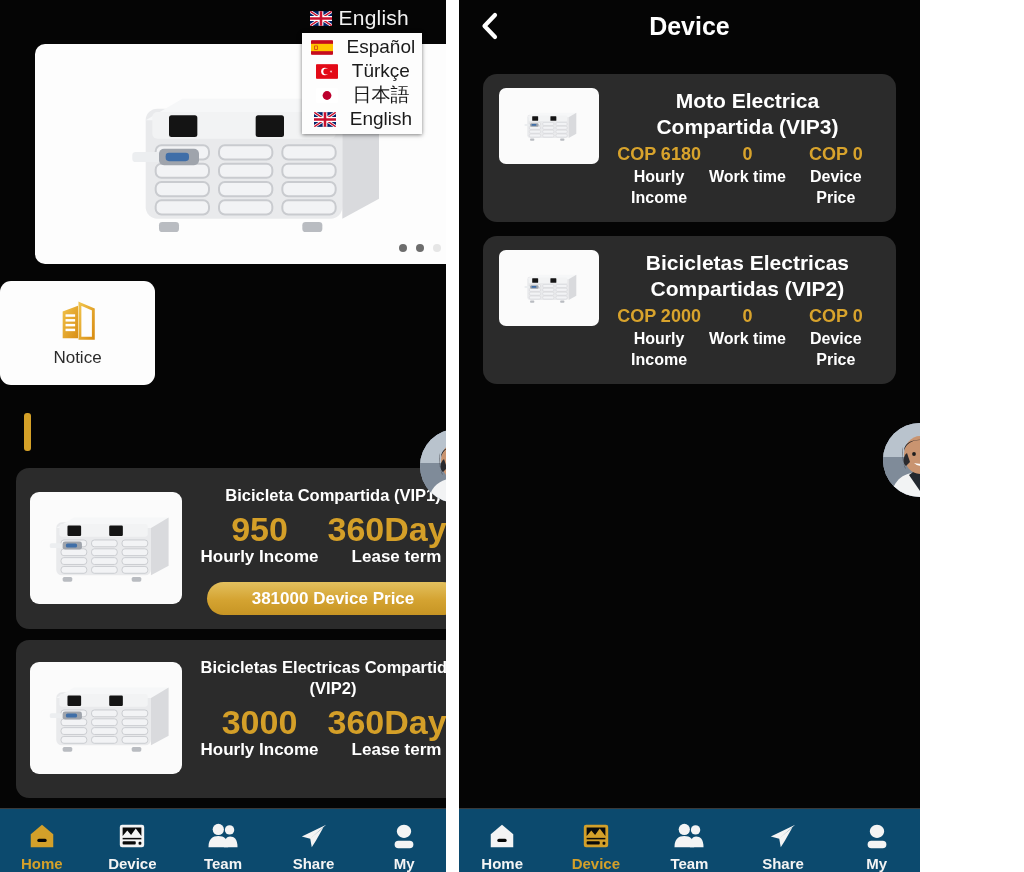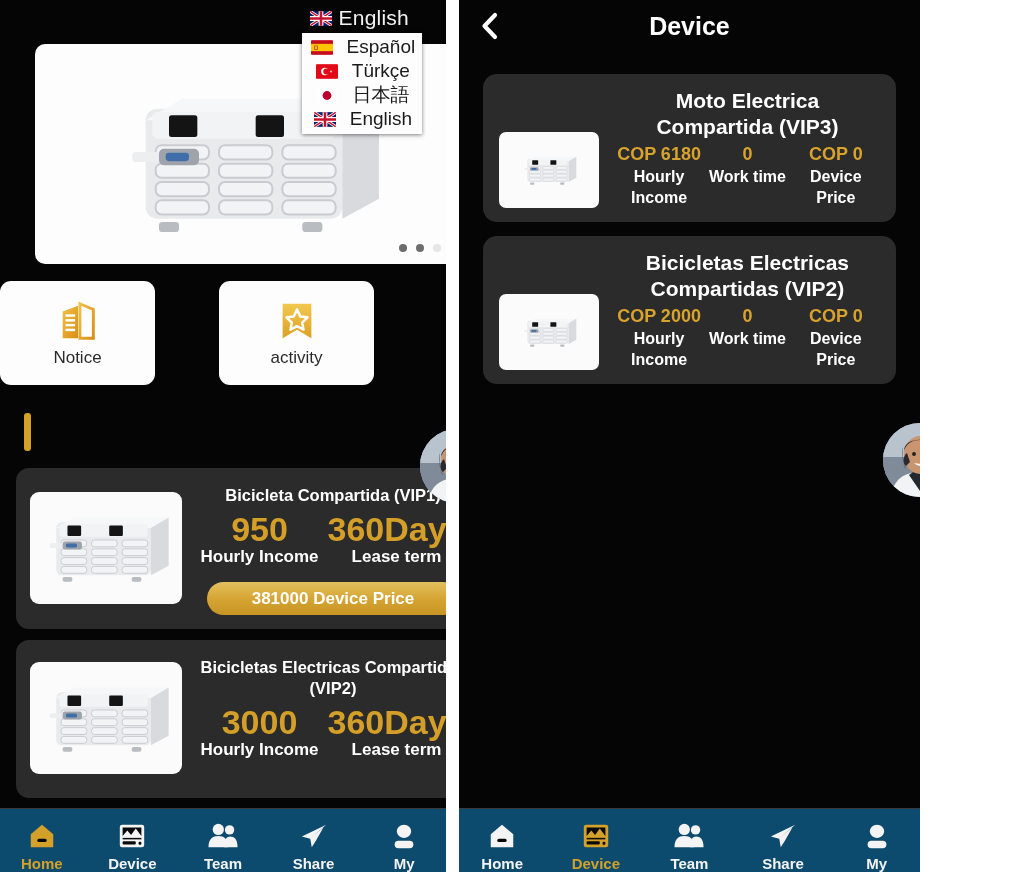--- a/index.html
+++ b/index.html
@@ -130,21 +130,21 @@
   .back-btn {
     position:absolute; left:13px; top:9px;
     width:34px; height:34px; display:flex; align-items:center; justify-content:center;
   }
 
   
   .rlist { padding:22px 24px 0 24px; }
   .rcard {
     background:#2b2b2b; border-radius:14px;
     padding:14px 16px; margin-bottom:14px;
-    display:flex; gap:16px; align-items:flex-end;
+    display:flex; gap:16px; align-items:flex-start;
   }
   .rcard .thumb {
     width:100px; height:76px; background:#fbfbfb; border-radius:7px;
     flex:0 0 100px; display:flex; align-items:center; justify-content:center; overflow:hidden;
   }
   .rcard .thumb svg { transform:scale(.56); }
   .rcard .body { flex:1; }
   .rcard .dname {
     color:#ffffff; font-size:21px; font-weight:bold; line-height:26px;
     text-align:center; margin-bottom:2px;
@@ -341,26 +341,20 @@
       </div>
     </div>
 
     <div class="tiles">
       <div class="tile">
         <svg class="tile-icon">
             <use href="#sym-notice"></use>
           </svg>
         <span class="tile-label">Notice</span>
       </div>
-      <div class="tile">
-        <svg class="tile-icon">
-            <use href="#sym-activity"></use>
-          </svg>
-        <span class="tile-label">activity</span>
-      </div>
     </div>
 
     <div class="section-head">
       <span class="section-accent"></span>
     </div>
 
     <div class="device-list">
 
       <div class="dcard">
         <div class="thumb">

